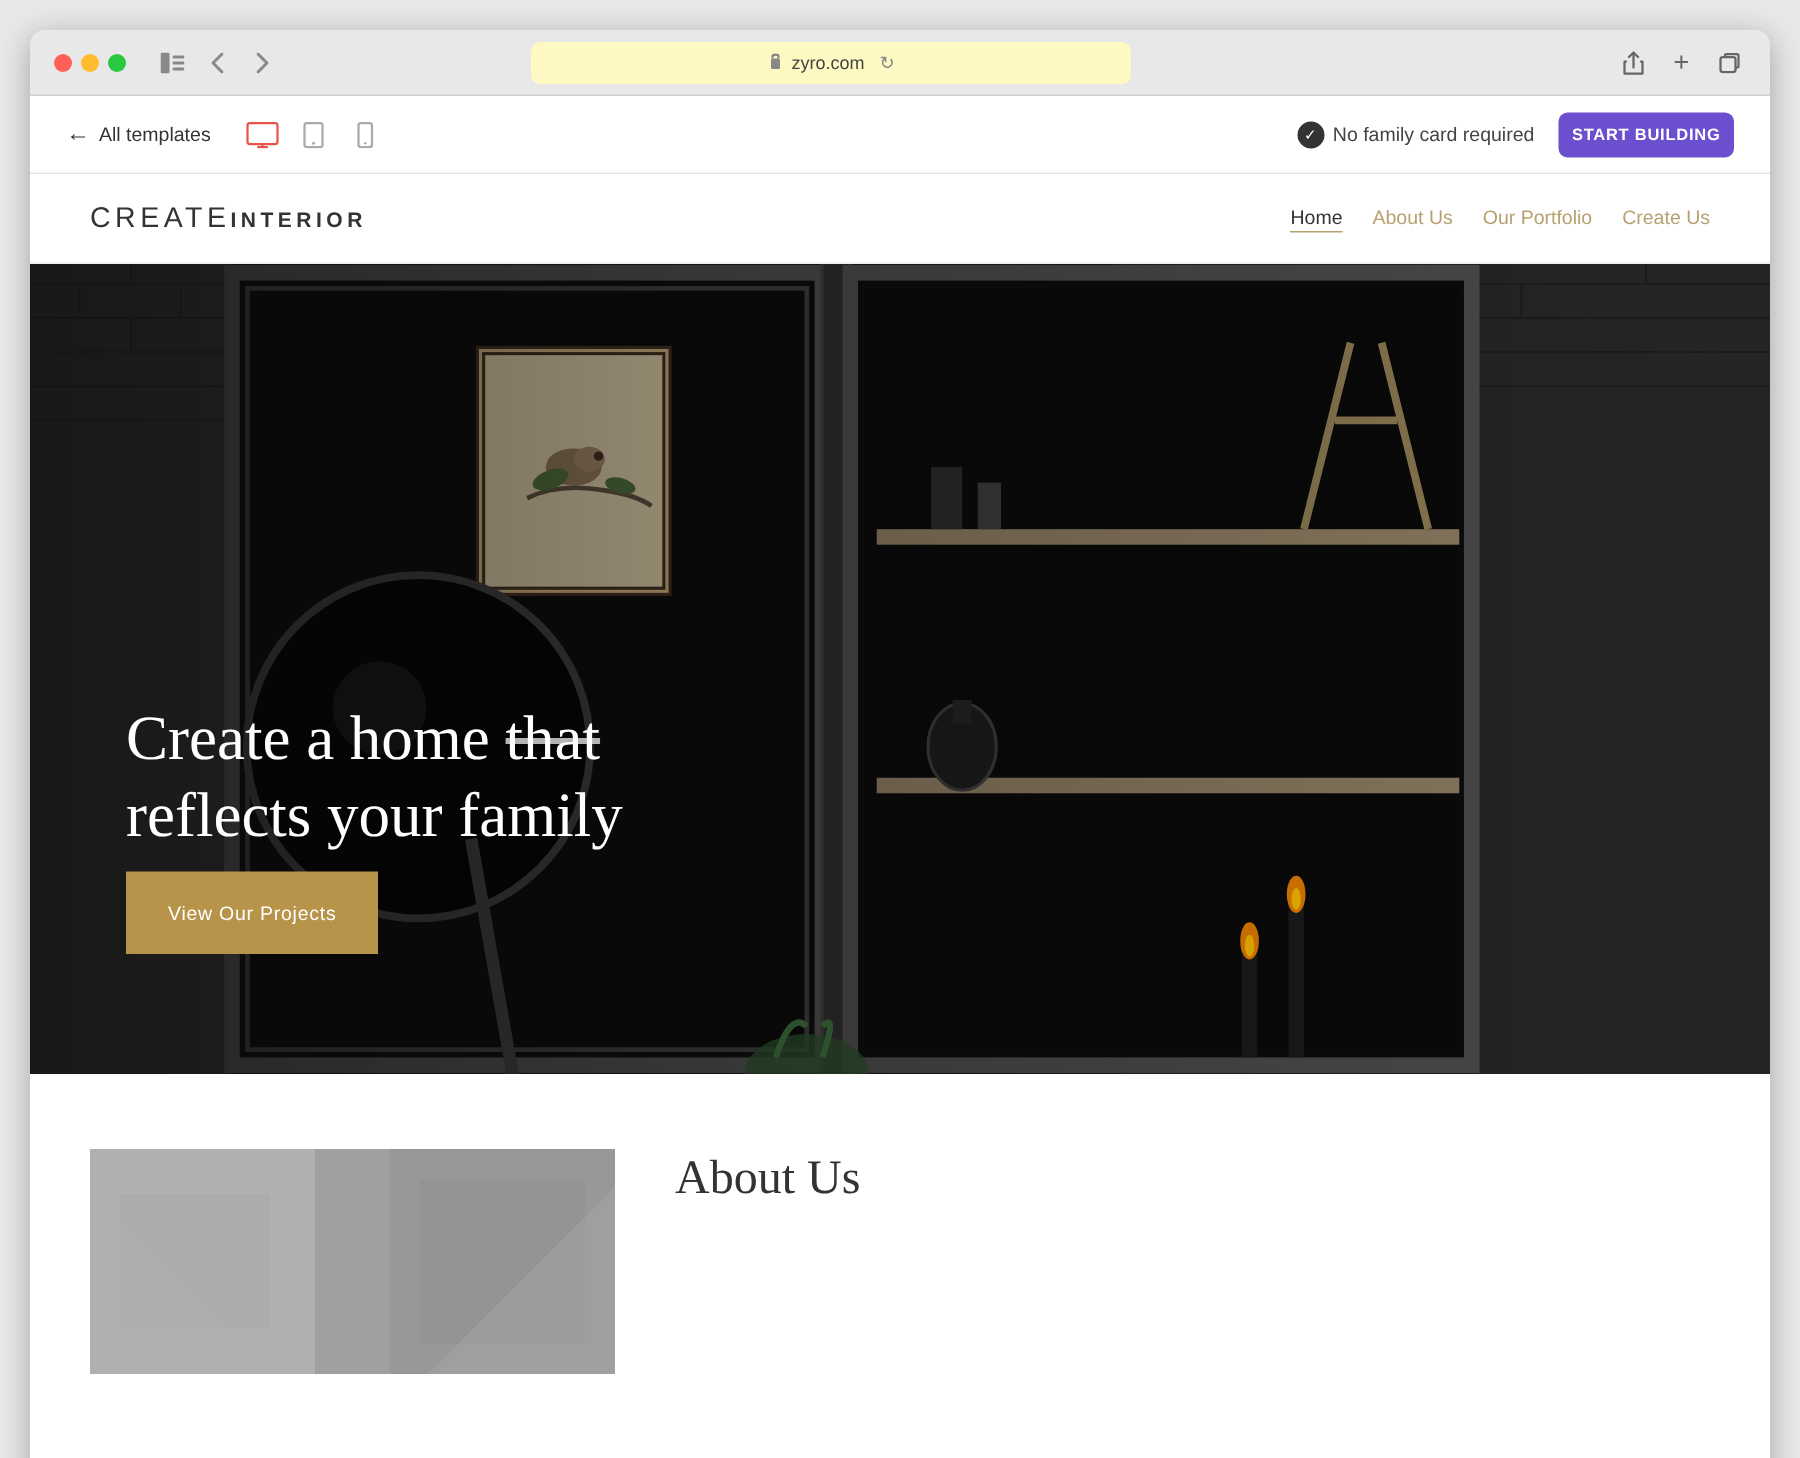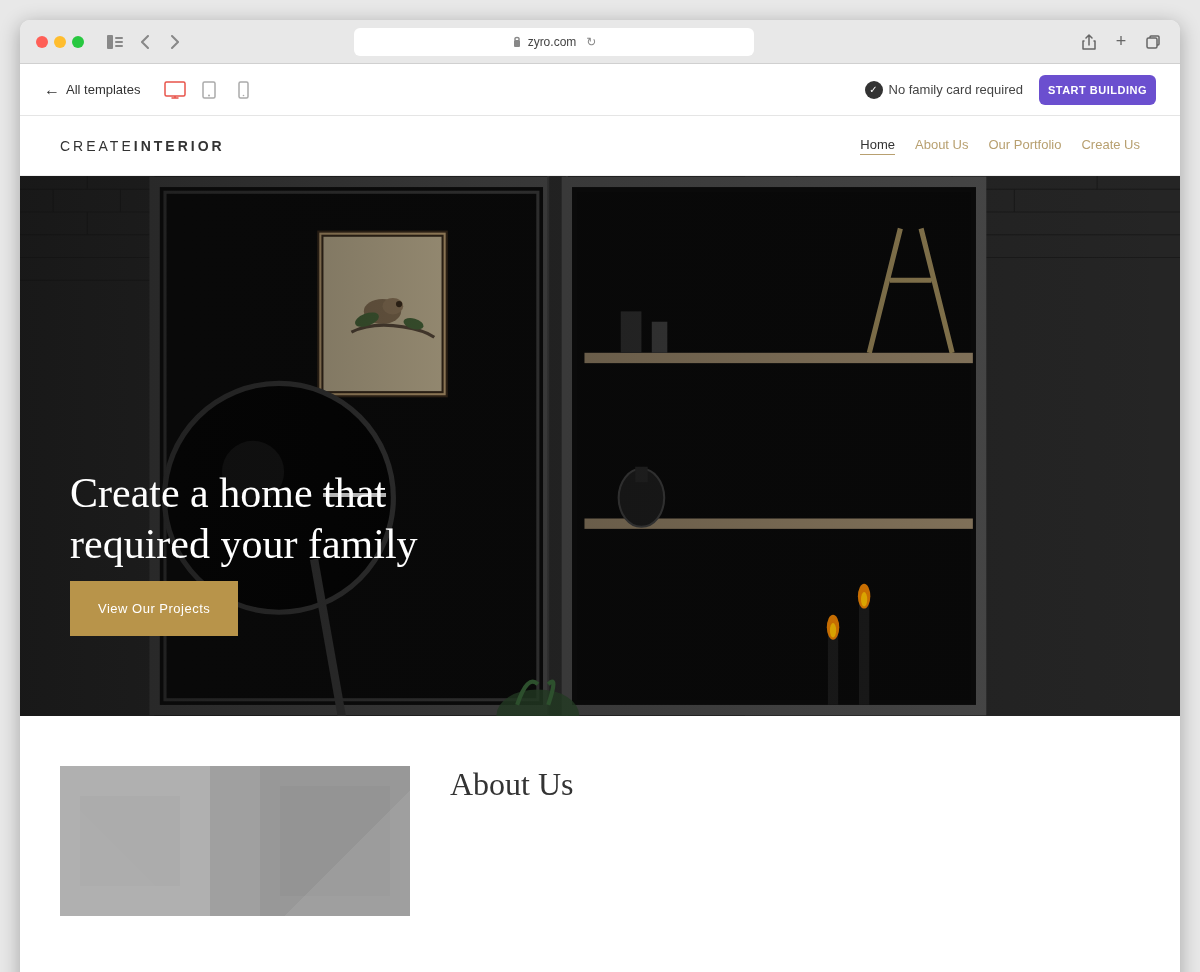--- a/index.html
+++ b/index.html
@@ -75,21 +75,21 @@
       color: #666;
       font-size: 14px;
     }
 
     .address-bar {
       flex: 1;
       display: flex;
       align-items: center;
       justify-content: center;
       gap: 6px;
-      background: #ffffff;
+      background: #fef9c3;
       border-radius: 6px;
       padding: 4px 12px;
       font-size: 12px;
       color: #444;
       height: 28px;
       max-width: 400px;
       margin: 0 auto;
     }
 
     .lock-icon { color: #888; font-size: 10px; }
@@ -247,21 +247,21 @@
       position: relative;
       height: 540px;
       overflow: hidden;
       background: #1a1a1a;
     }
 
     
     .hero-content {
       position: absolute;
       bottom: 80px;
-      left: 50px;
+      left: 64px;
       z-index: 10;
       color: white;
       max-width: 500px;
     }
 
     .hero-headline {
       font-size: 42px;
       font-weight: 300;
       line-height: 1.2;
       margin-bottom: 12px;
@@ -426,21 +426,21 @@
         <span>No family card required</span>
       </div>
       <button class="start-building-btn">START BUILDING</button>
     </div>
   </div>
 
   <div class="website-preview">
 
     <div class="site-header">
       <div class="site-logo">
-        <span style="font-weight:300; letter-spacing:3px; text-transform:uppercase; font-size:14px; color:#333;">CREATE</span><span style="font-weight:700; letter-spacing:3px; text-transform:uppercase; font-size:14px; color:#333;">INTERIOR</span>
+        <span style="font-weight:300; letter-spacing:3px; text-transform:uppercase; font-size:19px; color:#333;">CREATE</span><span style="font-weight:700; letter-spacing:3px; text-transform:uppercase; font-size:14px; color:#333;">INTERIOR</span>
       </div>
       <nav class="site-nav">
         <a class="nav-item home" style="color:#333; border-bottom:1.5px solid #b8a070; padding-bottom:2px;">Home</a>
         <a class="nav-item">About Us</a>
         <a class="nav-item">Our Portfolio</a>
         <a class="nav-item">Create Us</a>
       </nav>
     </div>
 
     <div class="hero-section">
@@ -536,21 +536,21 @@
             <stop offset="40%" stop-color="#0a0a0a" stop-opacity="0.3"></stop>
             <stop offset="100%" stop-color="#0a0a0a" stop-opacity="0.0"></stop>
           </linearGradient>
         </defs>
         <rect width="1120" height="540" fill="url(#heroOverlay)"></rect>
       </svg>
 
       <div class="hero-content">
         <h1 class="hero-headline">
           <span>Create a home <span class="strikethrough">that</span></span><br>
-          <span>required your family</span>
+          <span>reflects your family</span>
         </h1>
         <button class="hero-cta-btn">View Our Projects</button>
       </div>
     </div>
 
     <div class="about-section">
       <div class="about-image-placeholder">
         
         <svg width="350" height="150" viewBox="0 0 350 150">
           <rect width="350" height="150" fill="#c0c0c0"></rect>

